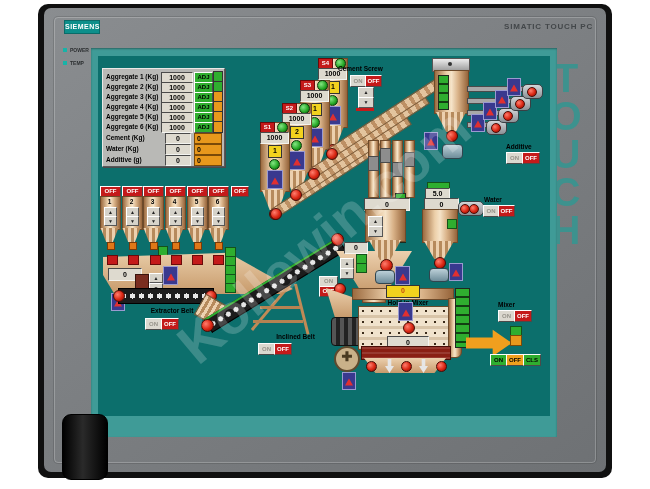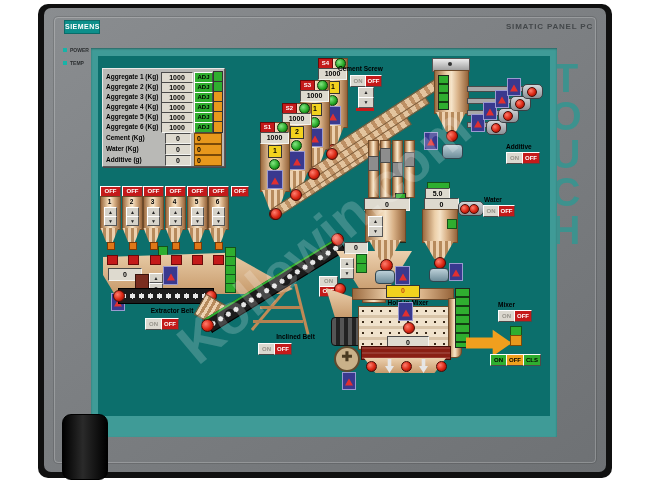--- a/index.html
+++ b/index.html
@@ -60,21 +60,21 @@
     <div class="a bezel" style="left:6px;top:4px;width:562px;height:464px;">
       <div class="a bezel-line" style="left:10px;top:9px;right:10px;bottom:9px;"></div>
     </div>
   </div>
 
   <div class="a logo" style="left:64px;top:20px;width:34px;height:12px;">SIEMENS</div>
   <div class="a" style="left: 63px; top: 48px; width: 4px; height: 4px; background: rgb(23, 179, 168);"></div>
   <div class="a ledlbl" style="left:70px;top:47px;width:28px;">POWER</div>
   <div class="a" style="left: 63px; top: 61px; width: 4px; height: 4px; background: rgb(23, 179, 168);"></div>
   <div class="a ledlbl" style="left:70px;top:60px;width:28px;">TEMP</div>
-  <div class="a simatic" style="left:498px;top:22px;width:95px;text-align:right;">SIMATIC PANEL PC</div>
+  <div class="a simatic" style="left:498px;top:22px;width:95px;text-align:right;">SIMATIC TOUCH PC</div>
   <div class="a touch" style="left:548px;top:56px;height:190px;">TOUCH</div>
 
   <div class="a frame" style="left:91px;top:48px;width:466px;height:389px;">
     <div class="a display" style="left:7px;top:8px;width:452px;height:360px;">
 
       <div class="a panel" style="left:4px;top:12px;width:121px;height:97px;">
         <div class="a lbl" style="left:3px;top:3px;">Aggregate 1 (Kg)</div>
         <div class="a disp" style="left:58px;top:3px;width:30px;height:9px;">1000</div>
         <div class="a btn gbtn" style="left:91px;top:3px;width:17px;height:9px;">ADJ</div>
         <div class="a" style="left: 110px; top: 2px; width: 8px; height: 10px; border: 1px solid rgb(51, 51, 51); background: rgb(47, 174, 47);"></div>

